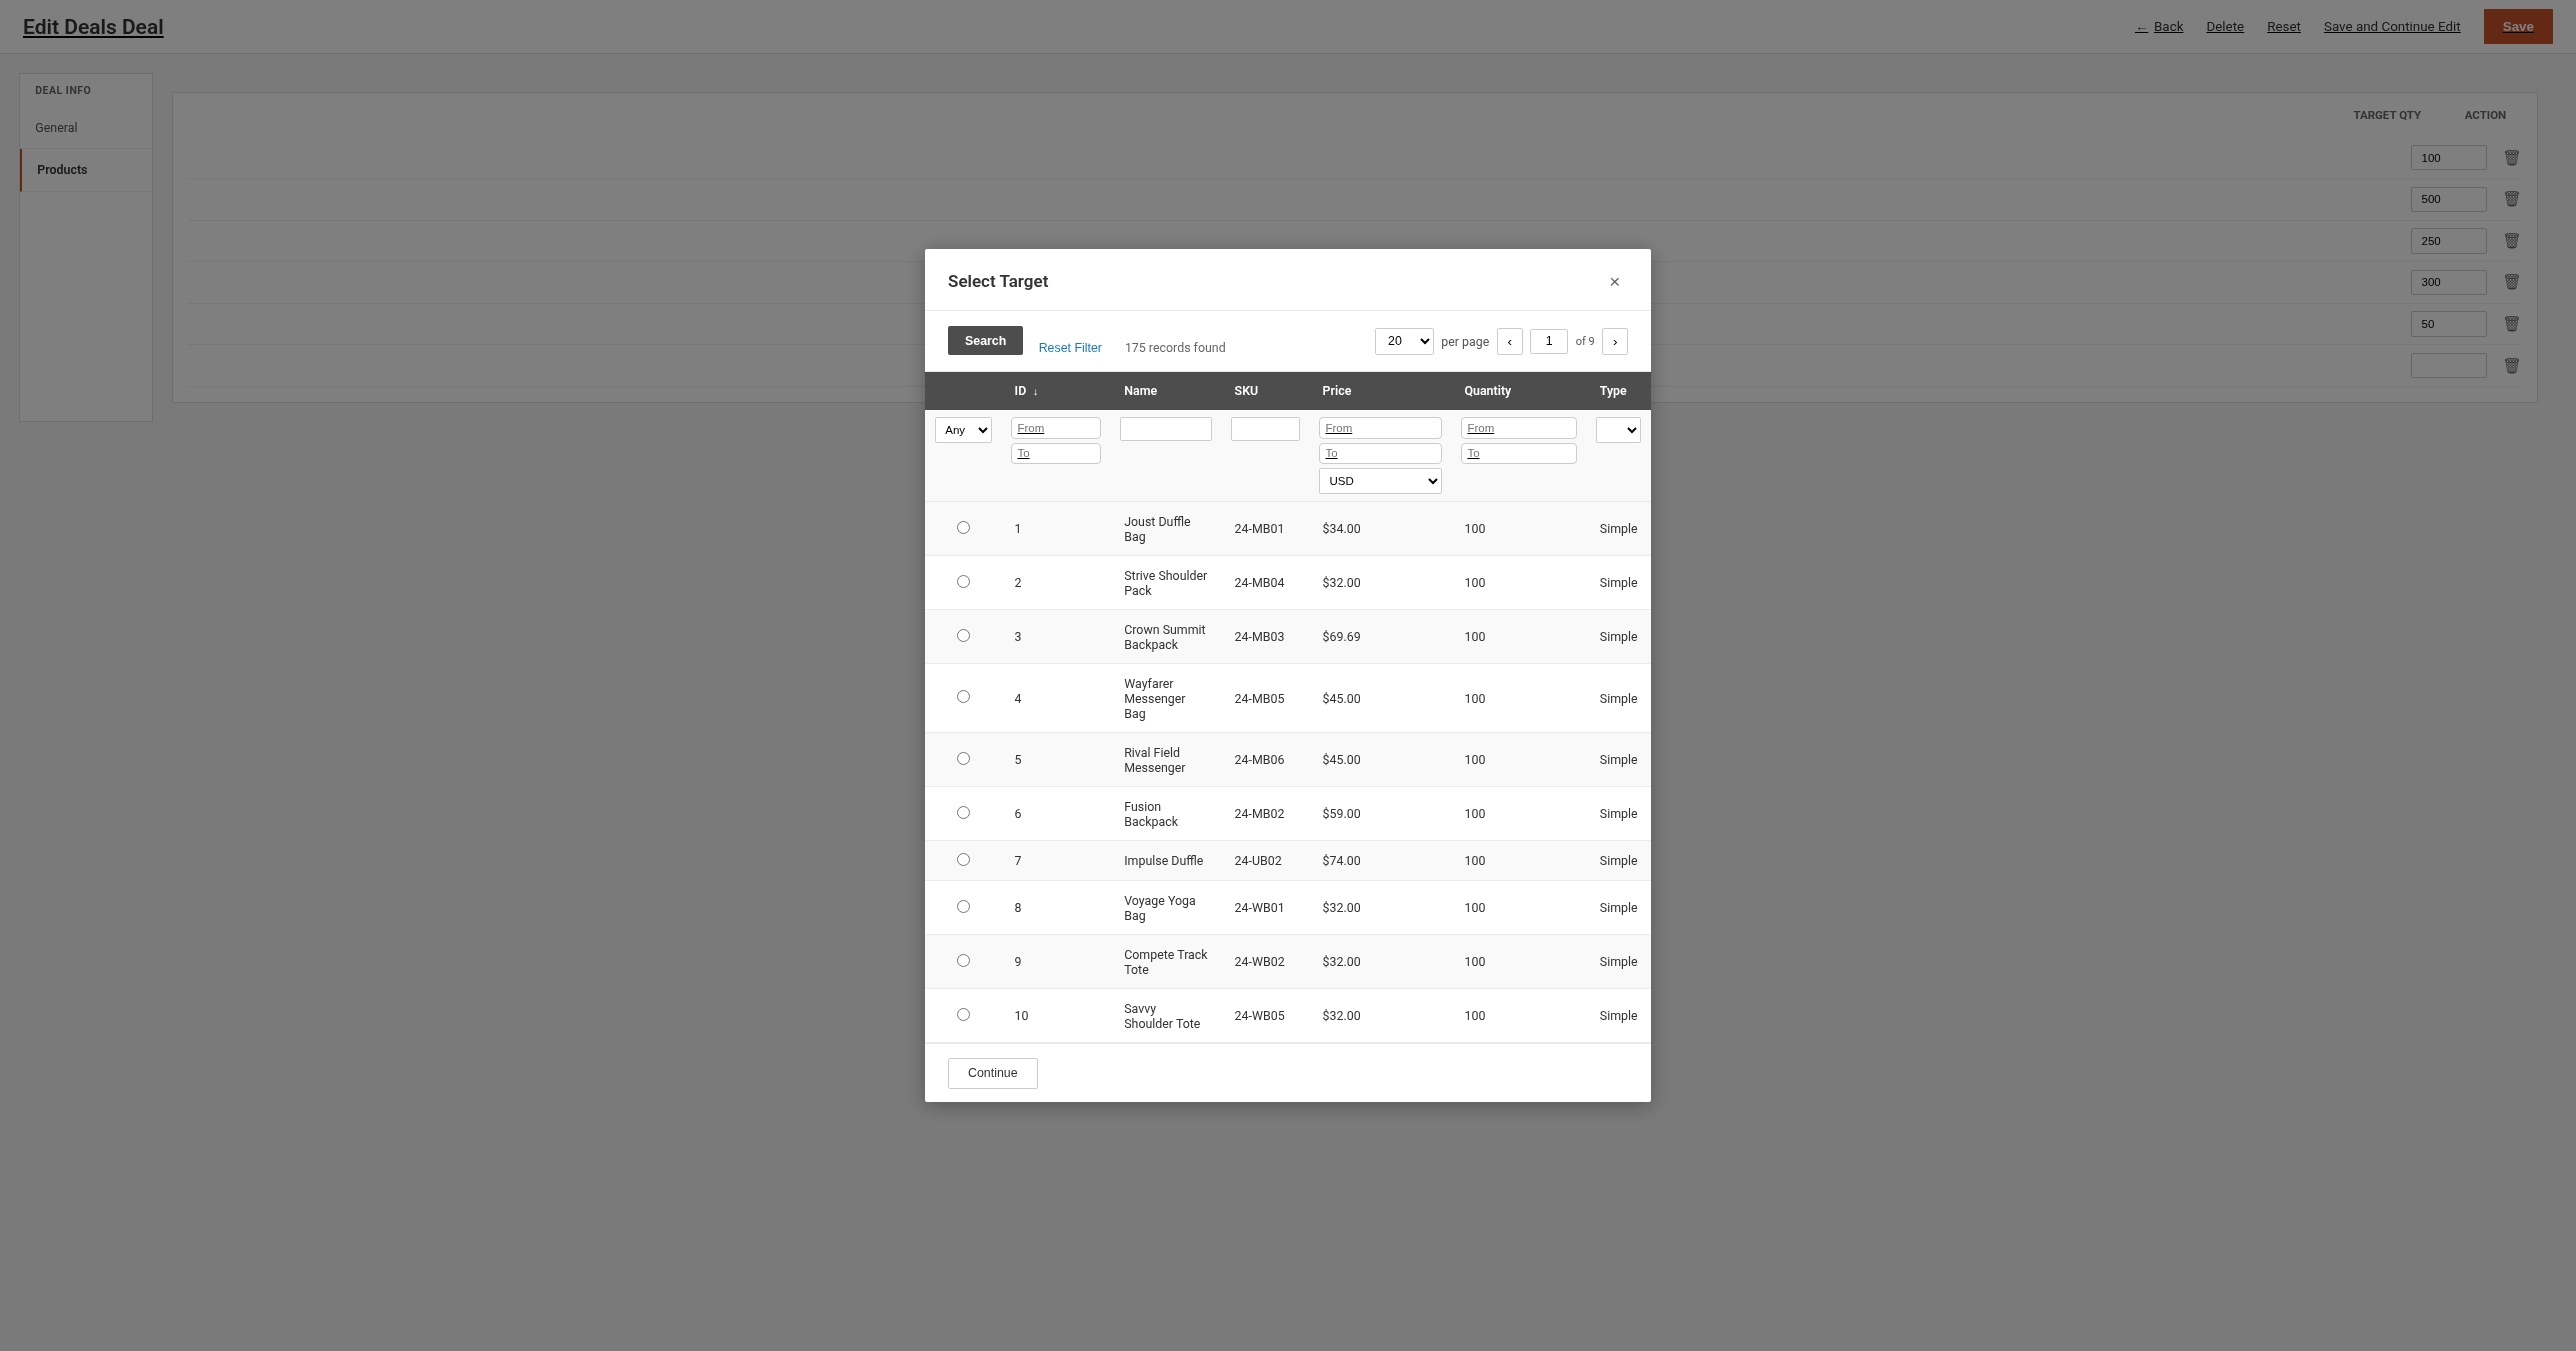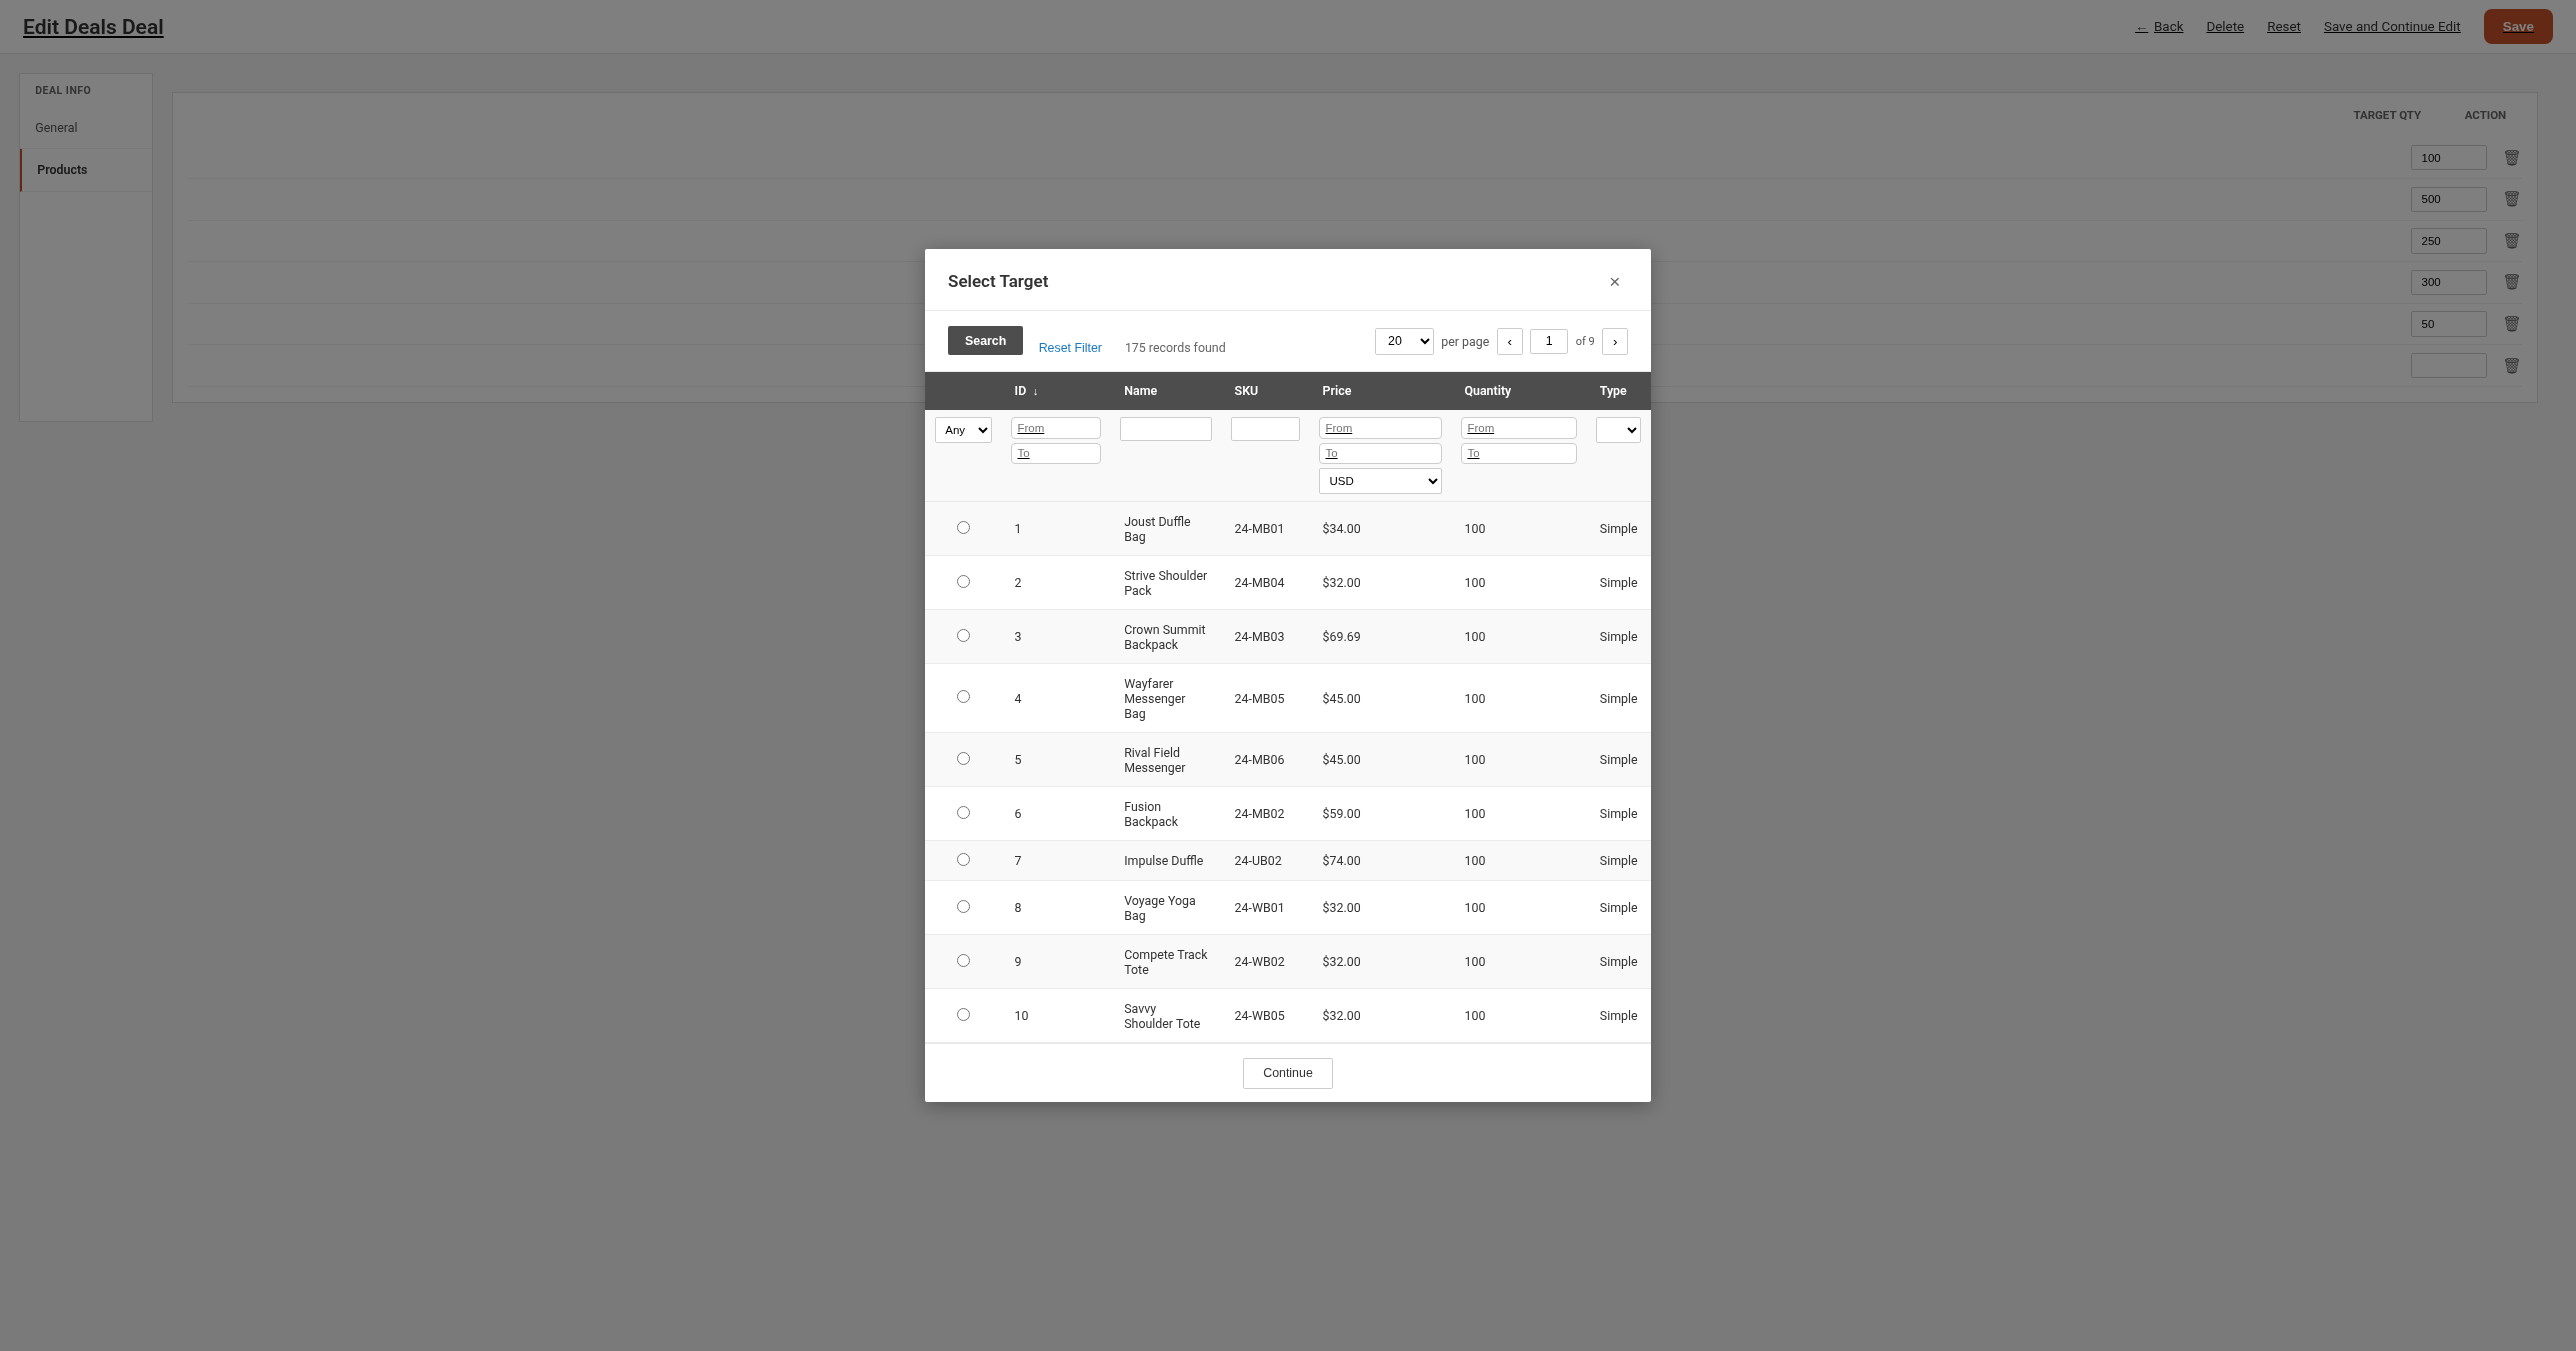--- a/index.html
+++ b/index.html
@@ -41,21 +41,21 @@
       cursor: pointer;
     }
     .save-btn {
       background: #c8522a;
       color: #fff;
       border: none;
       padding: 9.6px 19px;
       font-size: 13.4px;
       font-weight: 600;
       cursor: pointer;
-      border-radius: 8px;
+      border-radius: 1px;
     }
     .sidebar-tab {
       padding: 13.4px 15.3px;
       cursor: pointer;
       border-bottom: 1px solid #eee;
       font-size: 12.4px;
       color: #555;
     }
     .sidebar-tab.active {
       border-left: 2.9px solid #c8522a;
@@ -268,21 +268,21 @@
     }
     .radio-input {
       cursor: pointer;
     }
 
     
     .modal-footer {
       padding: 13.4px 23px;
       border-top: 1px solid #e8e8e8;
       display: flex;
-      justify-content: center;
+      justify-content: flex-start;
     }
     .continue-btn {
       background: #fff;
       border: 1px solid #ccc;
       padding: 7.6px 19px;
       font-size: 12.4px;
       cursor: pointer;
       border-radius: 1.9px;
       color: #333;
     }

